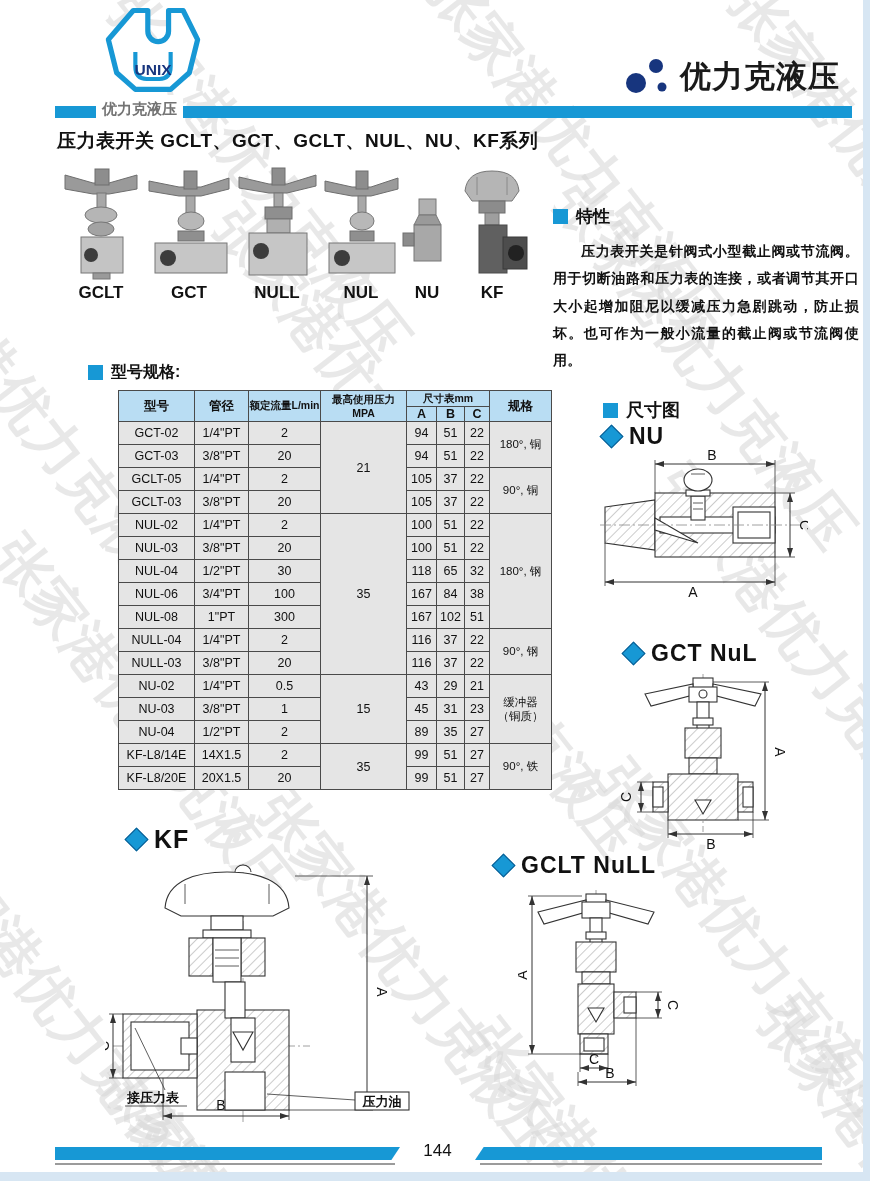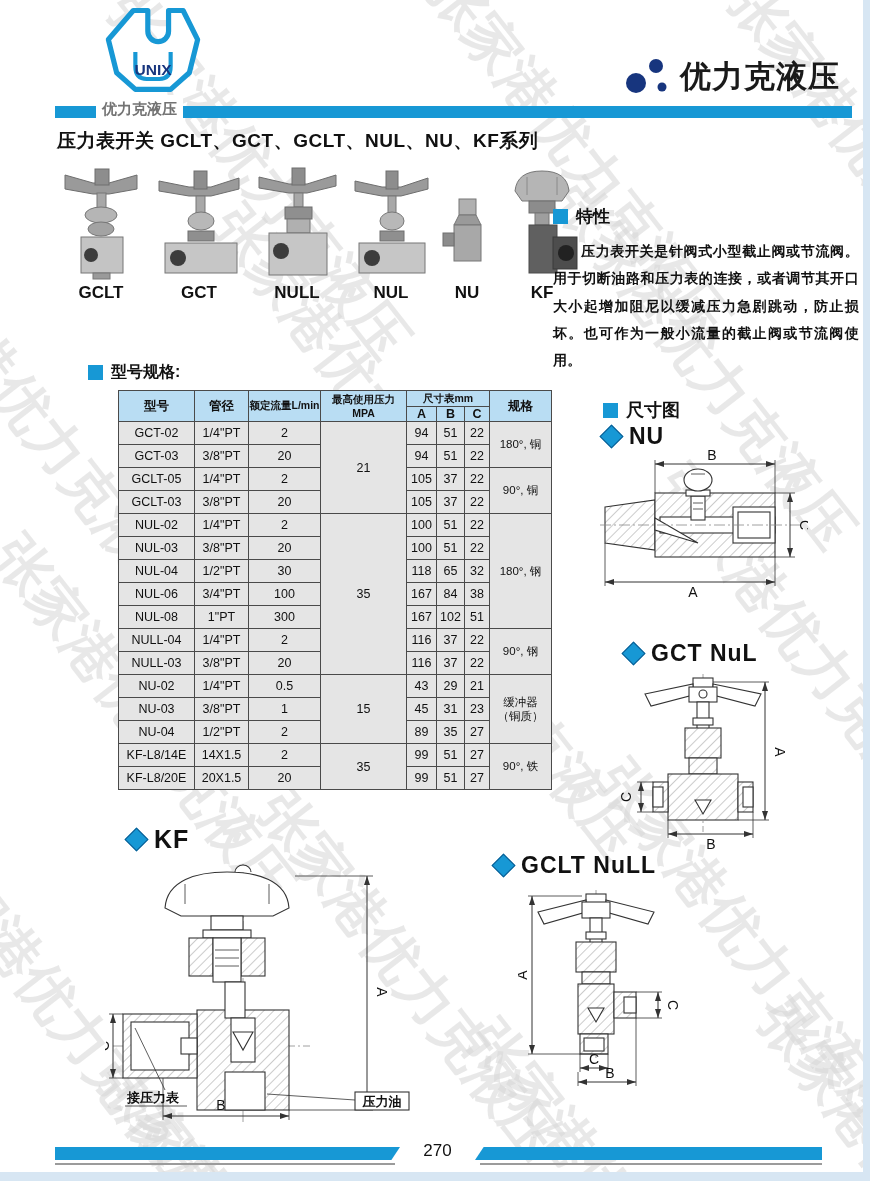--- a/index.html
+++ b/index.html
@@ -19,21 +19,21 @@
                   display:flex;align-items:flex-end;}
   .page-head-title{font-size:31px;font-weight:bold;letter-spacing:1px;color:#1a1a1a;}
   
   .sq{display:inline-block;width:15px;height:15px;background:#1798d5;margin-right:8px;}
   .h-blue{display:flex;align-items:center;font-weight:bold;}
   .diamond{display:inline-block;width:15px;height:15px;background:#1798d5;border:1.5px solid #0c5d92;
            transform:rotate(45deg);margin-right:9px;}
   .dwg-h{display:flex;align-items:center;font-weight:bold;font-size:23px;letter-spacing:1px;}
   
   .doc-title{font-size:19px;font-weight:bold;letter-spacing:.5px;}
-  .products{display:flex;align-items:flex-end;gap:10px;}
+  .products{display:flex;align-items:flex-end;}
   .product{display:flex;flex-direction:column;align-items:center;}
   .product-label{font-size:17px;font-weight:600;margin-top:2px;}
   
   .feat-h{font-size:17px;align-items:center;}
   .feat-body{font-size:14px;font-weight:bold;line-height:1.95;text-indent:2em;
              text-align:justify;letter-spacing:.3px;margin:10px 0 0 0;}
   
   .spec-h{font-size:16px;}
   .spec-table{border-collapse:collapse;table-layout:fixed;width:424px;background:#e5e5e5;}
   .spec-table th,.spec-table td{border:1px solid #4a4a4a;text-align:center;padding:0;
@@ -541,17 +541,17 @@
       <line class="ext" x1="118" y1="130" x2="118" y2="198"></line>
       <line class="dim" x1="60" y1="194" x2="118" y2="194"></line>
       <text class="dimtxt" x="92" y="190" text-anchor="middle">B</text>
     </svg>
   </div>
 
   <div class="foot-bar layer" style="left:55px;top:1147px;width:345px;clip-path:polygon(0 0,100% 0,97.5% 100%,0 100%)"></div>
   <div class="foot-bar layer" style="left:475px;top:1147px;width:347px;clip-path:polygon(2.5% 0,100% 0,100% 100%,0 100%)"></div>
   <div class="foot-line layer" style="left:55px;top:1163px;width:340px"></div>
   <div class="foot-line layer" style="left:480px;top:1163px;width:342px"></div>
-  <div class="foot-num layer" style="left:400px;top:1141px;width:75px">270</div>
+  <div class="foot-num layer" style="left:400px;top:1141px;width:75px">144</div>
 
   <div class="edge-right"></div>
   <div class="edge-bottom"></div>
 </div>
 
 </body></html>

